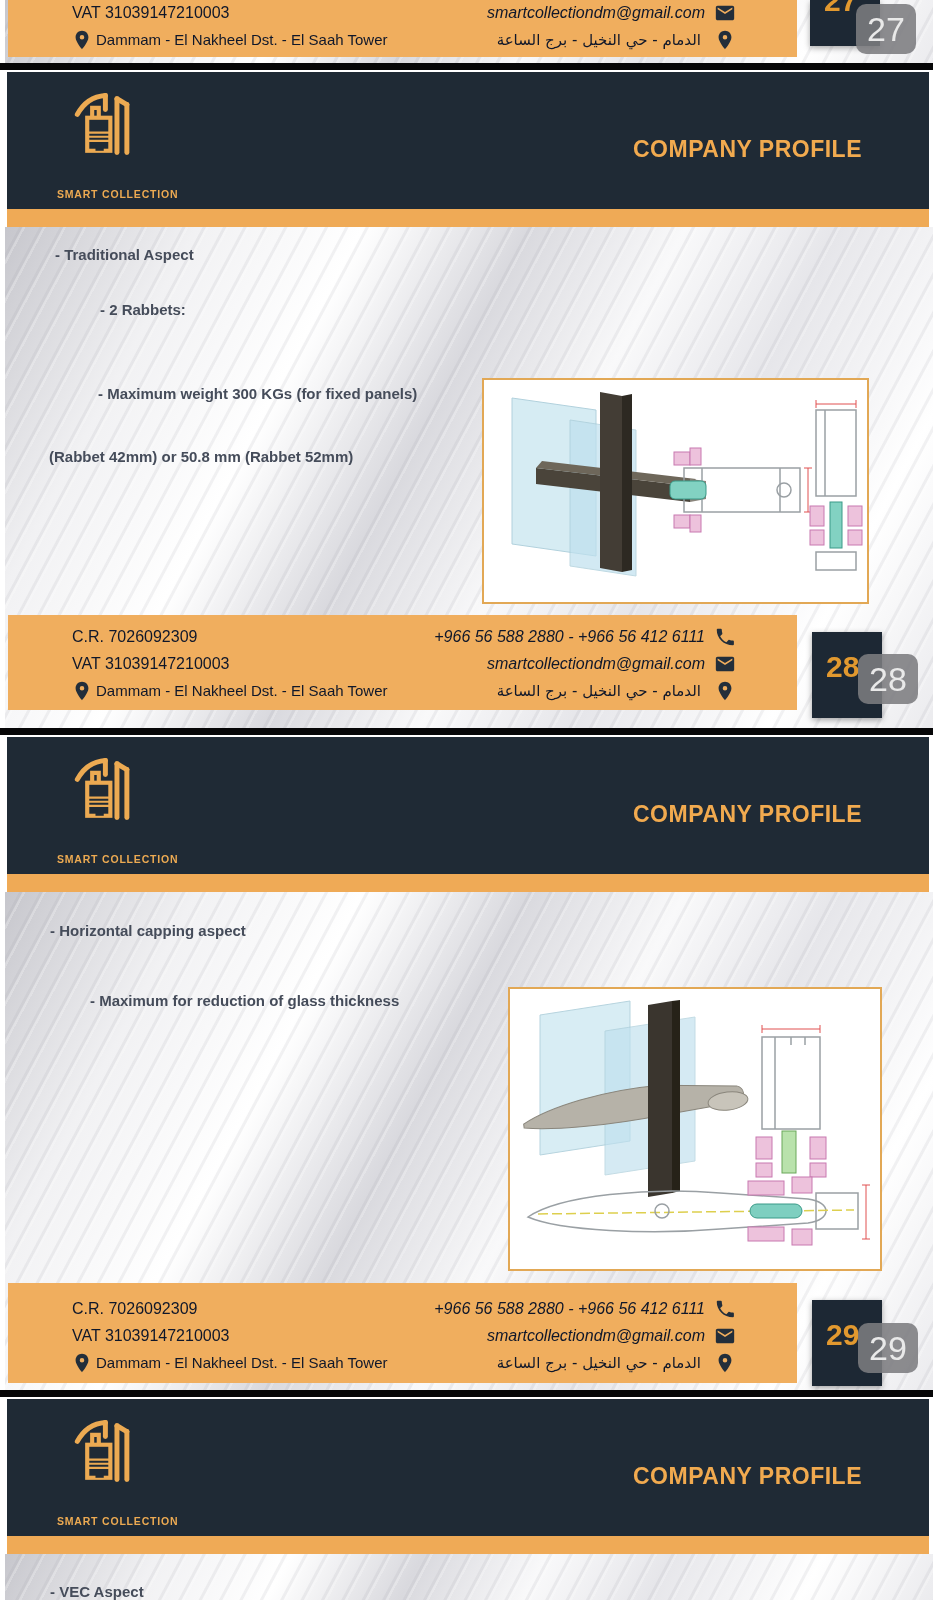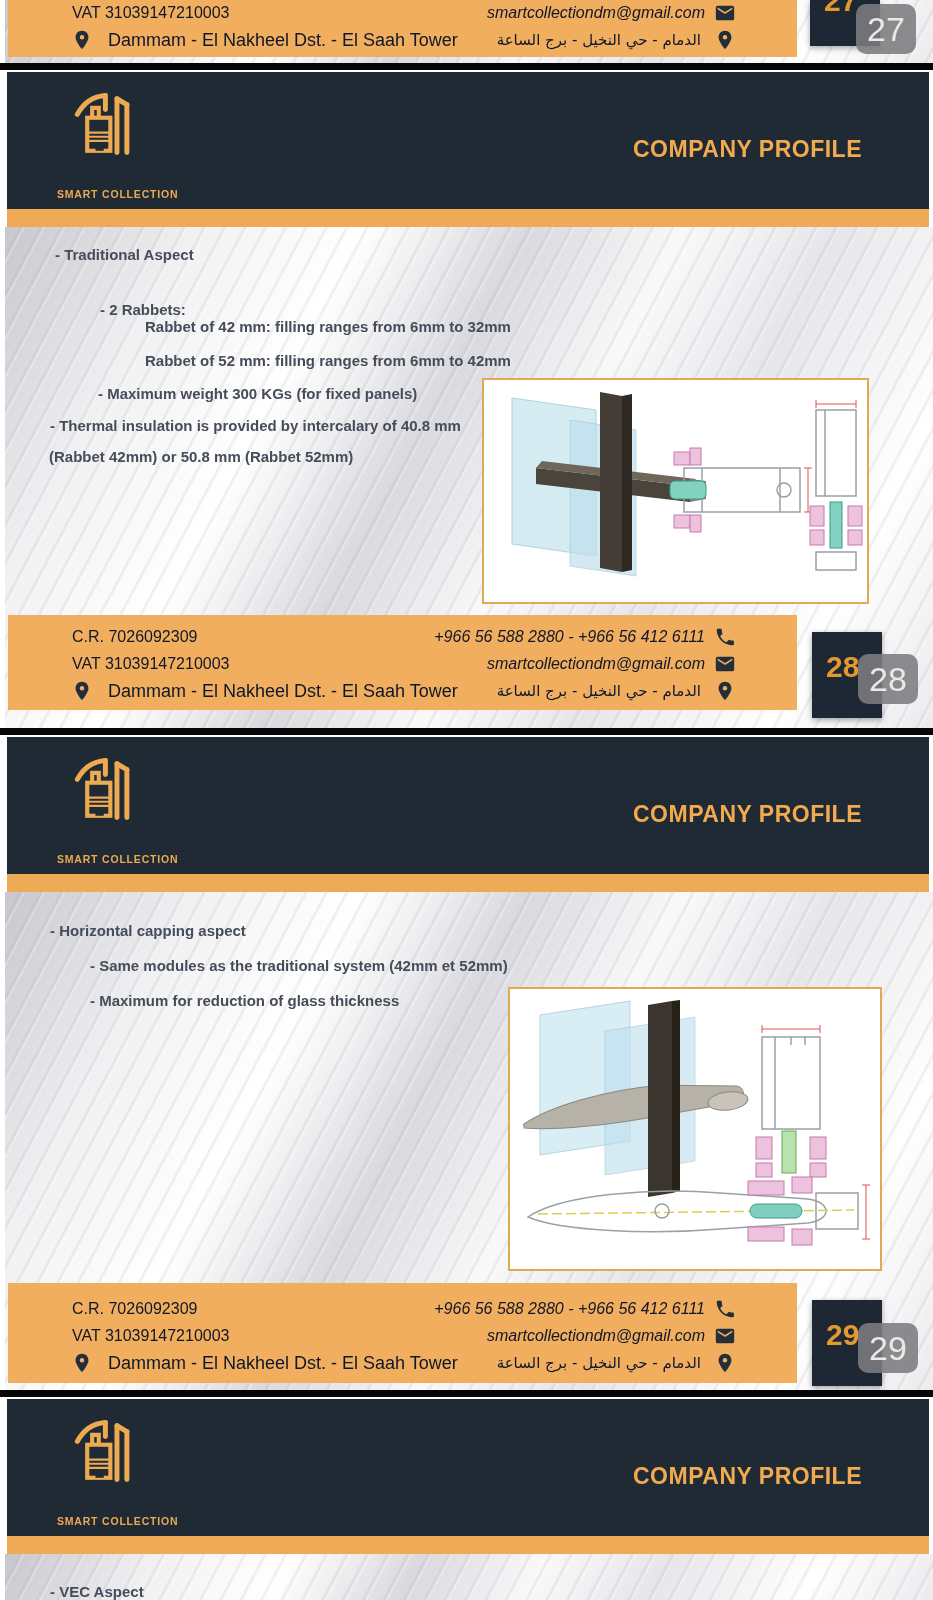--- a/index.html
+++ b/index.html
@@ -36,21 +36,21 @@
   
   .figure{position:absolute;z-index:2;background:#fff;border:2px solid #e2a855;}
 
   
   .oband{position:absolute;left:8px;width:789px;background:#f0ae5e;z-index:3;}
   .frow{position:absolute;left:0;right:0;height:24px;}
   .fo{position:absolute;color:#0f172a;font-weight:400;font-size:16px;line-height:24px;white-space:nowrap;}
   .fo.l{left:64px;}
   .fo.r{right:92px;text-align:right;}
   .fo.it{font-style:italic;}
-  .fo.addr{left:100px;font-size:18px;}
+  .fo.addr{left:88px;font-size:15px;}
   .fo.ar{right:96px;font-size:15px;font-family:"DejaVu Sans",sans-serif;}
   .ficon{position:absolute;width:24px;height:24px;}
   .ficon.right{right:60px;top:0;}
   .ficon.left{left:62px;top:0;}
   .ficon svg{display:block;width:22px;height:22px;margin:1px auto;}
 
   
   .pbadge{position:absolute;width:70px;height:86px;background:#1d2834;z-index:4;
           box-shadow:0 2px 6px rgba(0,0,0,.35);}
   .pbadge span{display:block;padding:18px 0 0 14px;color:#e2992f;font-weight:800;font-size:30px;}
@@ -124,24 +124,21 @@
           <rect x="30" y="69" width="10" height="7" fill="#1f2a35"></rect>
         </svg>
         <div class="logo-text">SMART COLLECTION</div>
       </div>
       <div class="ptitle">COMPANY PROFILE</div>
     </div>
     <div class="ostrip"></div>
 
     <div class="bullet" style="left:55px;top:176px;">- Traditional Aspect</div>
     <div class="bullet" style="left:100px;top:213px;margin-top:18px;">- 2 Rabbets:</div>
-    <div class="bullet" style="left:145px;top:248px;">Rabbet of 42 mm: filling ranges from 6mm to 32mm</div>
-    <div class="bullet" style="left:145px;top:282px;">Rabbet of 52 mm: filling ranges from 6mm to 42mm</div>
     <div class="bullet" style="left:98px;top:315px;">- Maximum weight 300 KGs (for fixed panels)</div>
-    <div class="bullet" style="left:50px;top:347px;">- Thermal insulation is provided by intercalary of 40.8 mm</div>
     <div class="bullet" style="left:49px;top:378px;">(Rabbet 42mm) or 50.8 mm (Rabbet 52mm)</div>
 
     <div class="figure" style="left:482px;top:308px;width:383px;height:222px;">
       <svg viewBox="0 0 383 222" width="383" height="222">
 
         <polygon points="28,18 112,30 112,176 28,164" fill="#cfe9f2" opacity=".85" stroke="#a4c9d6" stroke-width="1"></polygon>
         <polygon points="86,40 152,50 152,196 86,186" fill="#bfe0ee" opacity=".7" stroke="#a4c9d6" stroke-width="1"></polygon>
         <polygon points="52,88 206,106 206,122 52,104" fill="#4a443a"></polygon>
         <polygon points="52,88 206,106 212,99 58,81" fill="#6e675a"></polygon>
         <polygon points="116,12 138,16 138,192 116,188" fill="#433d35"></polygon>
@@ -252,21 +249,20 @@
           </g>
           <rect x="30" y="69" width="10" height="7" fill="#1f2a35"></rect>
         </svg>
         <div class="logo-text">SMART COLLECTION</div>
       </div>
       <div class="ptitle">COMPANY PROFILE</div>
     </div>
     <div class="ostrip"></div>
 
     <div class="bullet" style="left:50px;top:187px;">- Horizontal capping aspect</div>
-    <div class="bullet" style="left:90px;top:222px;">- Same modules as the traditional system (42mm et 52mm)</div>
     <div class="bullet" style="left:90px;top:257px;">- Maximum for reduction of glass thickness</div>
 
     <div class="figure" style="left:508px;top:252px;width:370px;height:280px;">
       <svg viewBox="0 0 370 280" width="370" height="280">
 
         <polygon points="30,26 120,12 120,152 30,166" fill="#cfe9f2" opacity=".8" stroke="#a4c9d6" stroke-width="1"></polygon>
         <polygon points="95,42 185,28 185,172 95,186" fill="#bfe0ee" opacity=".65" stroke="#a4c9d6" stroke-width="1"></polygon>
         <path d="M12 122 C40 108 95 98 152 100 L228 110 C236 113 236 123 228 126 L152 130 C95 134 40 132 12 126 Z" fill="#b6b2a8" stroke="#8a867c" stroke-width="1" transform="rotate(-7 120 115)"></path>
         <ellipse cx="218" cy="112" rx="20" ry="9" fill="#c8c4ba" stroke="#8a867c" stroke-width="1" transform="rotate(-7 218 112)"></ellipse>
         <polygon points="138,16 162,12 162,204 138,208" fill="#3a352e"></polygon>

